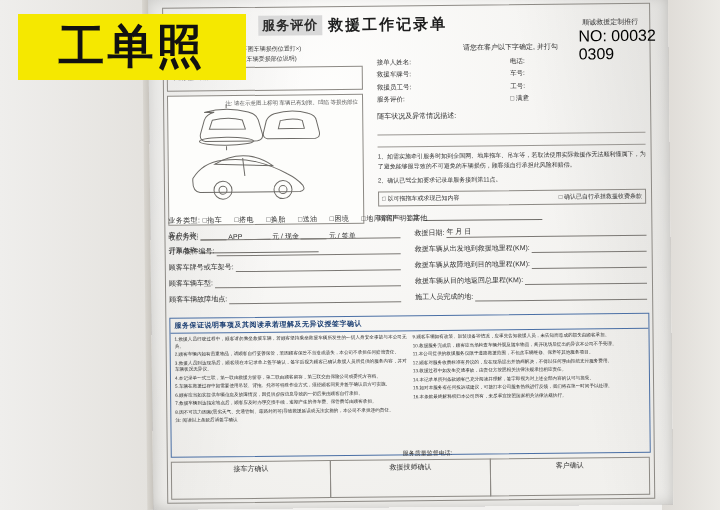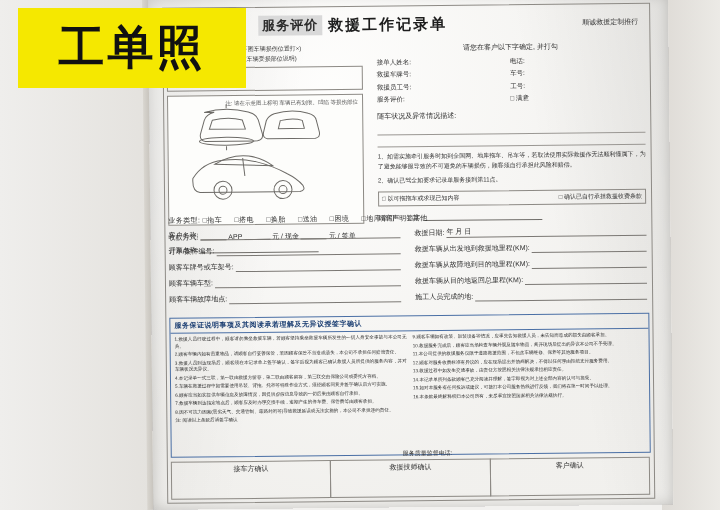--- a/index.html
+++ b/index.html
@@ -298,23 +298,23 @@
     left: 250px;
     top: 452px;
     font-size: 6px;
     color: #333;
   }
 
   
   .badge {
     position: absolute;
     left: 18px;
-    top: 8px;
+    top: 14px;
     width: 228px;
-    height: 80px;
+    height: 66px;
     background: #f5e800;
     display: flex;
     align-items: center;
     justify-content: center;
   }
   .badge-text {
     font-size: 46px;
     font-weight: bold;
     color: #111;
     letter-spacing: 3px;
@@ -344,20 +344,21 @@
   <div class="paper-left-edge"></div>
 
   <div class="paper">
     <div class="outer-border"></div>
 
     <div class="hdr">
       <span class="hdr-logo">服务评价</span>
       <span class="hdr-title">救援工作记录单</span>
       <span class="hdr-sub">顺诚救援定制推行</span>
     </div>
+    <div style="position:absolute;left:430px;top:32px;">NO: 00032 0309</div>
 
     <div class="left-col">
       <div class="lc-line">(请在下图车辆损伤位置打×)</div>
       <div class="lc-line">(事故车辆受损部位说明)</div>
 
       <div class="lc-box">
         <span class="lc-box-label">车辆类型/车牌号码:</span>
       </div>
 
       <div class="car-box">

